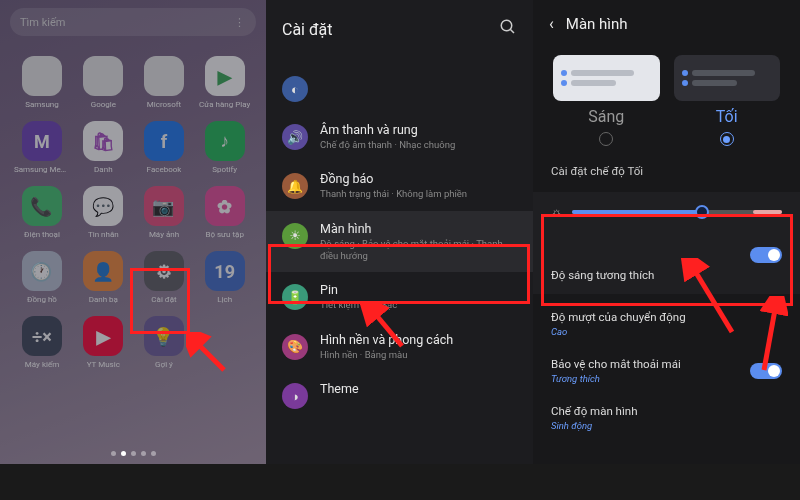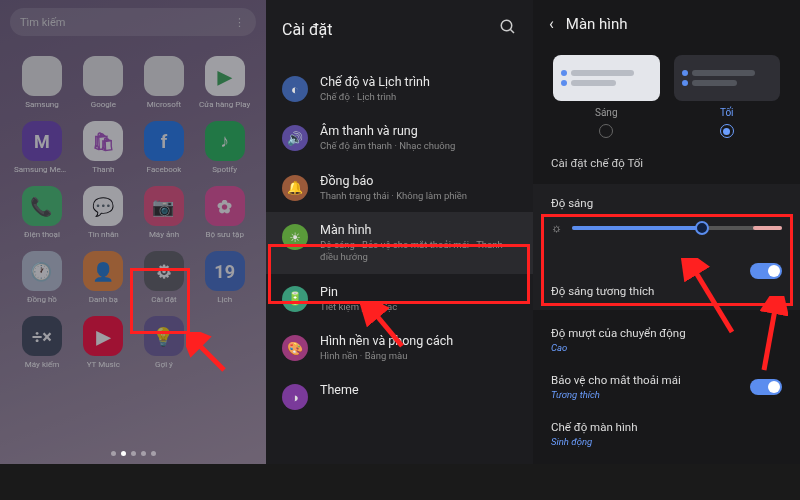--- a/index.html
+++ b/index.html
@@ -182,21 +182,21 @@
     height: 6px; border-radius: 3px; width: 70%;
   }
   .mode-preview.light .line { background: #b8bcc4; }
   .mode-preview.dark .line { background: #52555c; }
   .mode-preview .dot {
     width: 6px; height: 6px; border-radius: 50%;
     background: #5b8def;
     position: relative;
   }
   .mode-preview .row { display:flex; gap:4px; align-items:center; }
-  .mode-label { font-size: 10px; color: #999; }
+  .mode-label { font-size: 16px; color: #999; }
   .mode-label.active { color: #6b9eff; }
   .radio {
     width: 14px; height: 14px;
     border: 1.5px solid #666;
     border-radius: 50%;
     display:flex; align-items:center; justify-content:center;
   }
   .radio.active { border-color: #6b9eff; }
   .radio.active::after {
     content:''; width:7px; height:7px; background:#6b9eff; border-radius:50%;
@@ -309,21 +309,21 @@
       <div class="app">
         <div class="app-icon" style="background: rgb(255, 255, 255); color: rgb(52, 168, 83);">▶</div>
         <div class="app-label">Cửa hàng Play</div>
       </div>
       <div class="app">
         <div class="app-icon" style="background: rgb(107, 63, 184);">M</div>
         <div class="app-label">Samsung Memb..</div>
       </div>
       <div class="app">
         <div class="app-icon" style="background: rgb(255, 255, 255); color: rgb(168, 76, 196);">🛍</div>
-        <div class="app-label">Thanh</div>
+        <div class="app-label">Danh</div>
       </div>
       <div class="app">
         <div class="app-icon" style="background: rgb(24, 119, 242);">f</div>
         <div class="app-label">Facebook</div>
       </div>
       <div class="app">
         <div class="app-icon" style="background: rgb(29, 185, 84);">♪</div>
         <div class="app-label">Spotify</div>
       </div>
       <div class="app">
@@ -386,24 +386,20 @@
     <span class="search">
       <svg width="18" height="18" viewBox="0 0 24 24" fill="none" stroke="#ccc" stroke-width="2">
           <circle cx="10" cy="10" r="7"></circle>
           <line x1="20" y1="20" x2="15" y2="15"></line>
         </svg>
     </span>
   </div>
   <div id="settings-list">
       <div class="settings-item">
         <div class="set-icon" style="background: rgb(58, 90, 154);">◐</div>
-        <div class="set-text">
-          <div class="set-title">Chế độ và Lịch trình</div>
-          <div class="set-sub">Chế độ · Lịch trình</div>
-        </div>
       </div>
       <div class="settings-item">
         <div class="set-icon" style="background: rgb(90, 74, 154);">🔊</div>
         <div class="set-text">
           <div class="set-title">Âm thanh và rung</div>
           <div class="set-sub">Chế độ âm thanh · Nhạc chuông</div>
         </div>
       </div>
       <div class="settings-item">
         <div class="set-icon" style="background: rgb(154, 90, 58);">🔔</div>
@@ -474,21 +470,20 @@
             <div class="line" style="width:50%"></div>
           </div>
       </div>
       <span class="mode-label active">Tối</span>
       <span class="radio active"></span>
     </div>
   </div>
   <div class="p3-link">Cài đặt chế độ Tối</div>
 
   <div class="p3-section">
-    <div class="sec-title">Độ sáng</div>
     <div class="slider-row">
       <span class="sun-icon">☼</span>
       <div class="slider">
         <div class="slider-track">
           <div class="slider-fill"></div>
           <div class="slider-pink"></div>
           <div class="slider-thumb"></div>
         </div>
       </div>
     </div>

